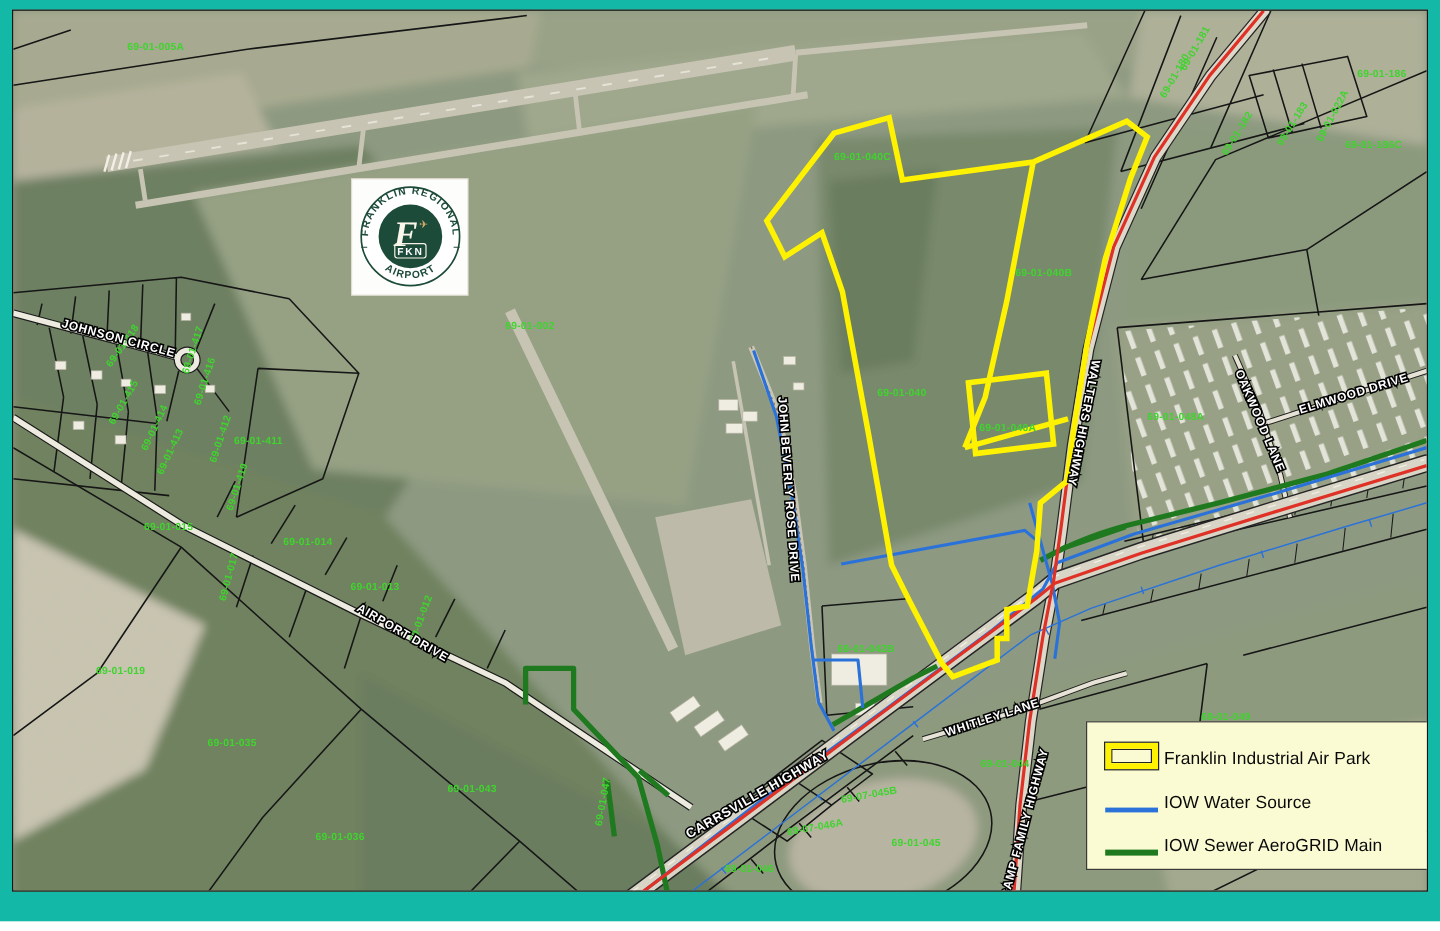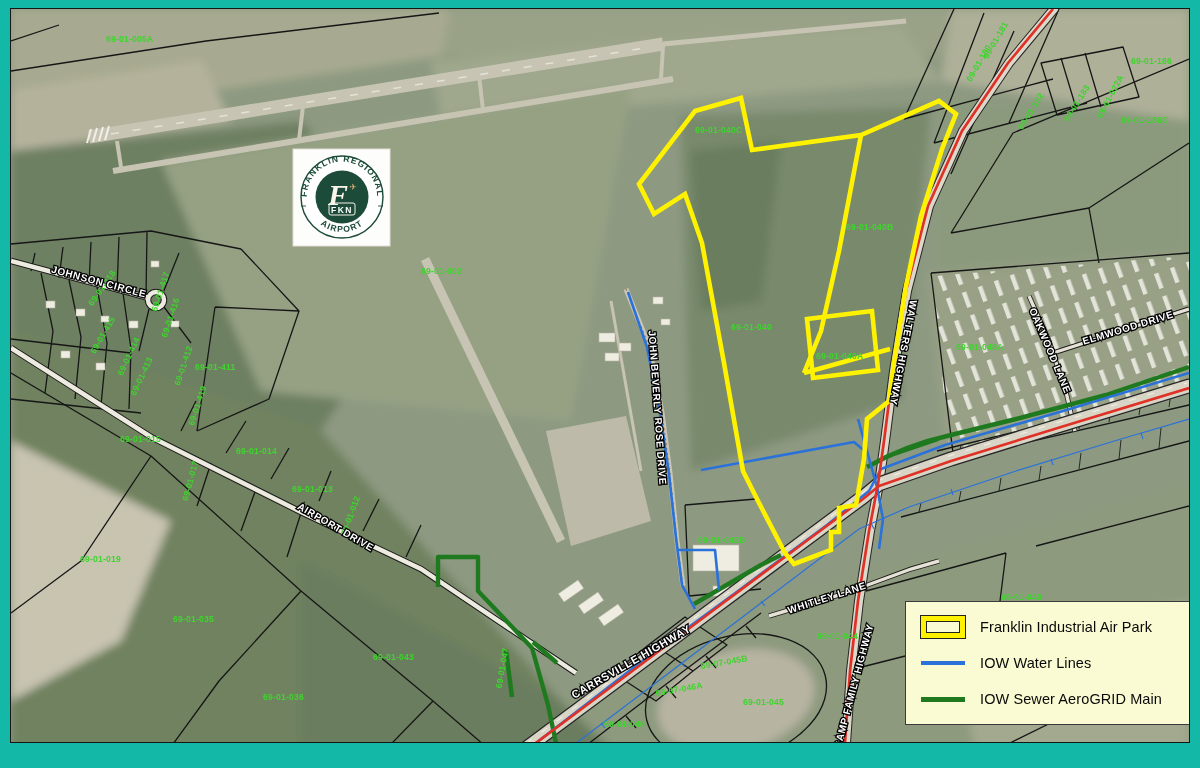--- a/index.html
+++ b/index.html
@@ -34,21 +34,21 @@
   .rl{font:bold 10px "Liberation Sans",sans-serif;fill:#ffffff;stroke:#000;stroke-width:2.6px;paint-order:stroke;letter-spacing:.6px;text-anchor:middle;}
   .rl-lg{font-size:11px;}
 
   .logo-arc{font:bold 8.6px "Liberation Sans",sans-serif;fill:#1c4b39;letter-spacing:1.1px;}
   .logo-f{font:italic bold 30px "Liberation Serif",serif;fill:#faf6ec;text-anchor:middle;}
   .logo-plane{font:9px "DejaVu Sans",sans-serif;fill:#d2ab6a;text-anchor:middle;}
   .logo-code{font:bold 8.5px "Liberation Sans",sans-serif;fill:#fff;text-anchor:middle;letter-spacing:1.5px;}
 
   .legend{position:absolute;left:894px;top:592px;width:258px;height:100px;background:#FBFBD3;border:1px solid #3a3a3a;
           padding:11px 14px;box-sizing:content-box;display:flex;flex-direction:column;justify-content:space-between;}
-  .lg-row{display:flex;align-items:center;gap:14px;height:28px;}
+  .lg-row{display:flex;align-items:flex-end;gap:4px;height:28px;}
   .swc{width:46px;display:flex;align-items:center;justify-content:center;flex:0 0 46px;}
   .sw-park{width:34px;height:12px;border:5px solid #FFF200;outline:1px solid #222;box-shadow:inset 0 0 0 1px #222;background:transparent;}
   .sw-water{width:44px;height:4px;background:#2A72D9;}
   .sw-sewer{width:44px;height:5px;background:#1F7A1F;}
   .lg-label{font-size:14.5px;color:#090909;letter-spacing:.1px;}
 
   .attribution{position:absolute;right:6px;bottom:4px;font-size:7.4px;color:#ecece2;letter-spacing:.15px;
                text-shadow:0 0 2px rgba(55,55,45,.95),0 0 1px rgba(40,40,35,.9);}
 </style>
 </head>
@@ -266,21 +266,21 @@
       <div class="lg-row">
         <span class="swc">
             <span class="sw-park"></span>
           </span>
         <span class="lg-label">Franklin Industrial Air Park</span>
       </div>
       <div class="lg-row">
         <span class="swc">
             <span class="sw-water"></span>
           </span>
-        <span class="lg-label">IOW Water Lines</span>
+        <span class="lg-label">IOW Water Source</span>
       </div>
       <div class="lg-row">
         <span class="swc">
             <span class="sw-sewer"></span>
           </span>
         <span class="lg-label">IOW Sewer AeroGRID Main</span>
       </div>
     </div>
 
   </div>

